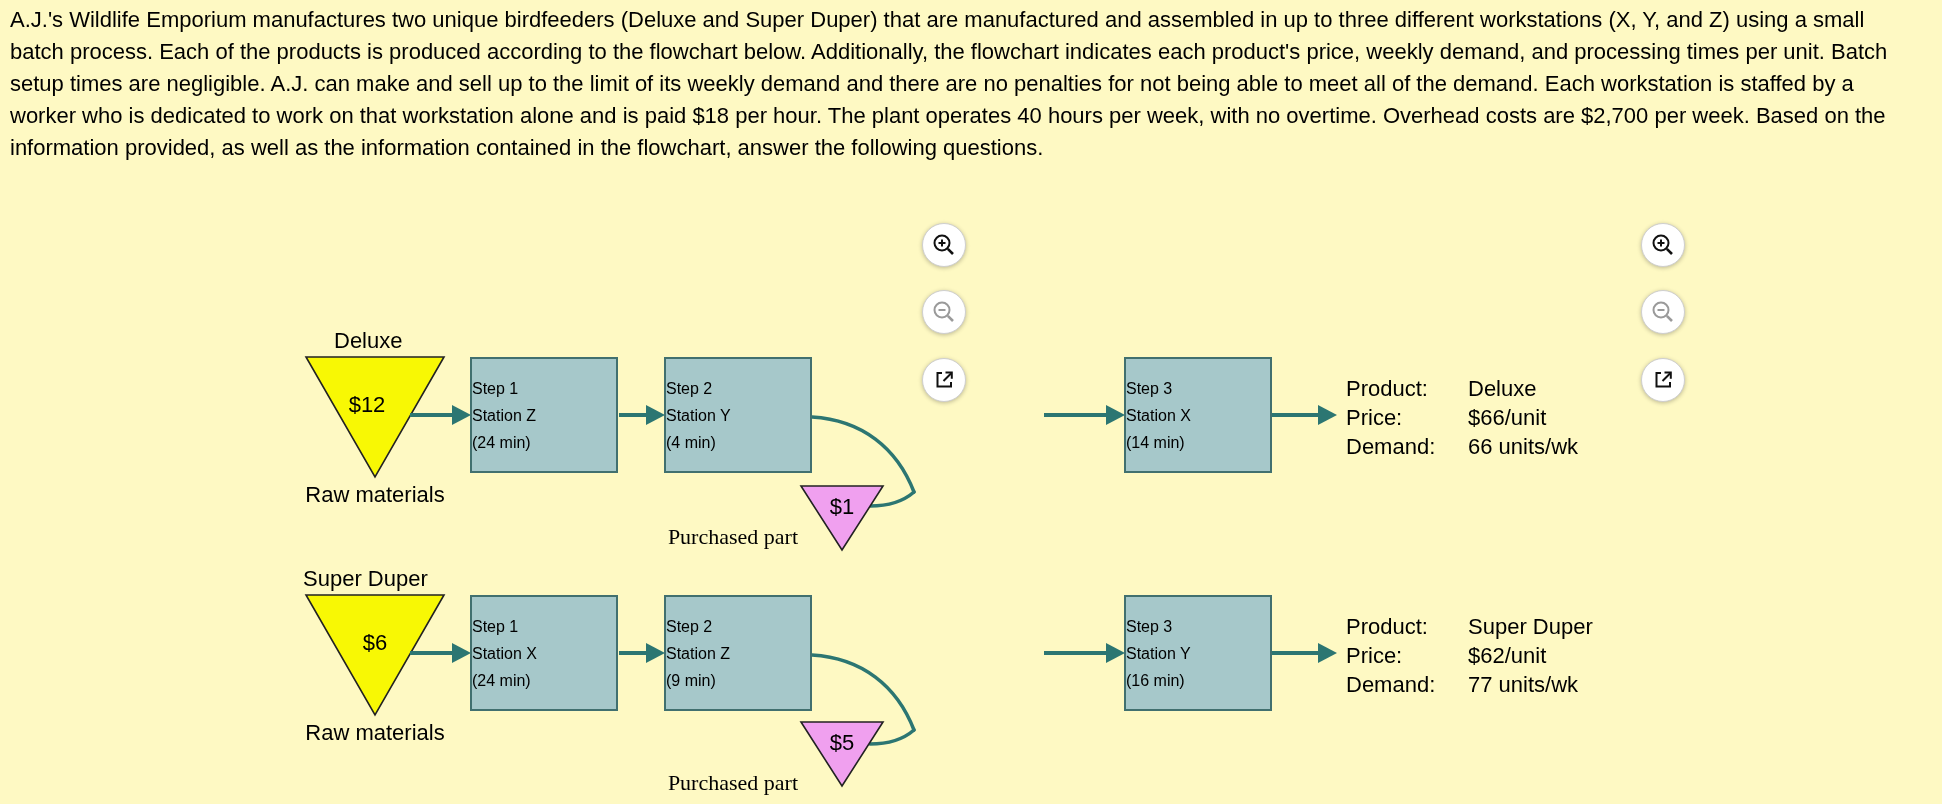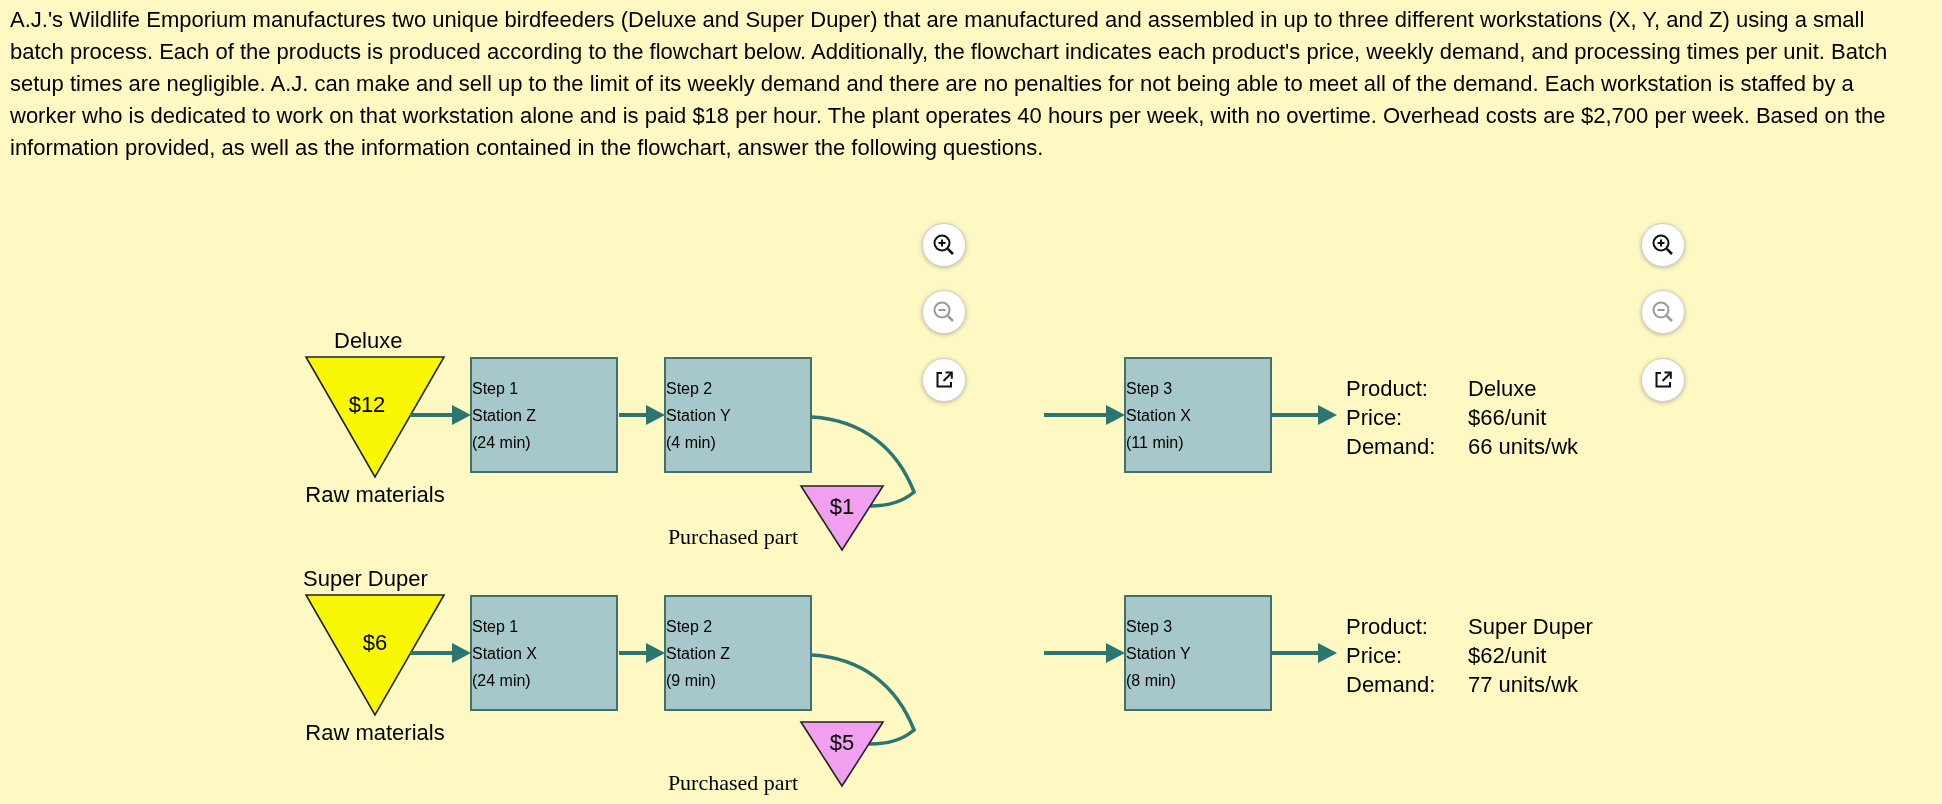--- a/index.html
+++ b/index.html
@@ -66,21 +66,21 @@
     <span>(24 min)</span>
   </div>
   <div class="station" style="left:664px;top:357px">
     <span>Step 2</span>
     <span>Station Y</span>
     <span>(4 min)</span>
   </div>
   <div class="station" style="left:1124px;top:357px">
     <span>Step 3</span>
     <span>Station X</span>
-    <span>(11 min)</span>
+    <span>(14 min)</span>
   </div>
 
   <div class="lbl center" style="left:801px;top:494px;width:82px">$1</div>
   <div class="lbl right" style="left:610px;top:524px;width:188px">Purchased part</div>
 
   <div class="info" style="left:1346px;top:374px">
     <span>Product:</span>
     <span>Deluxe</span>
     <span>Price:</span>
     <span>$66/unit</span>
@@ -98,21 +98,21 @@
     <span>(24 min)</span>
   </div>
   <div class="station" style="left:664px;top:595px">
     <span>Step 2</span>
     <span>Station Z</span>
     <span>(9 min)</span>
   </div>
   <div class="station" style="left:1124px;top:595px">
     <span>Step 3</span>
     <span>Station Y</span>
-    <span>(8 min)</span>
+    <span>(16 min)</span>
   </div>
 
   <div class="lbl center" style="left:801px;top:730px;width:82px">$5</div>
   <div class="lbl right" style="left:610px;top:770px;width:188px">Purchased part</div>
 
   <div class="info" style="left:1346px;top:612px">
     <span>Product:</span>
     <span>Super Duper</span>
     <span>Price:</span>
     <span>$62/unit</span>

